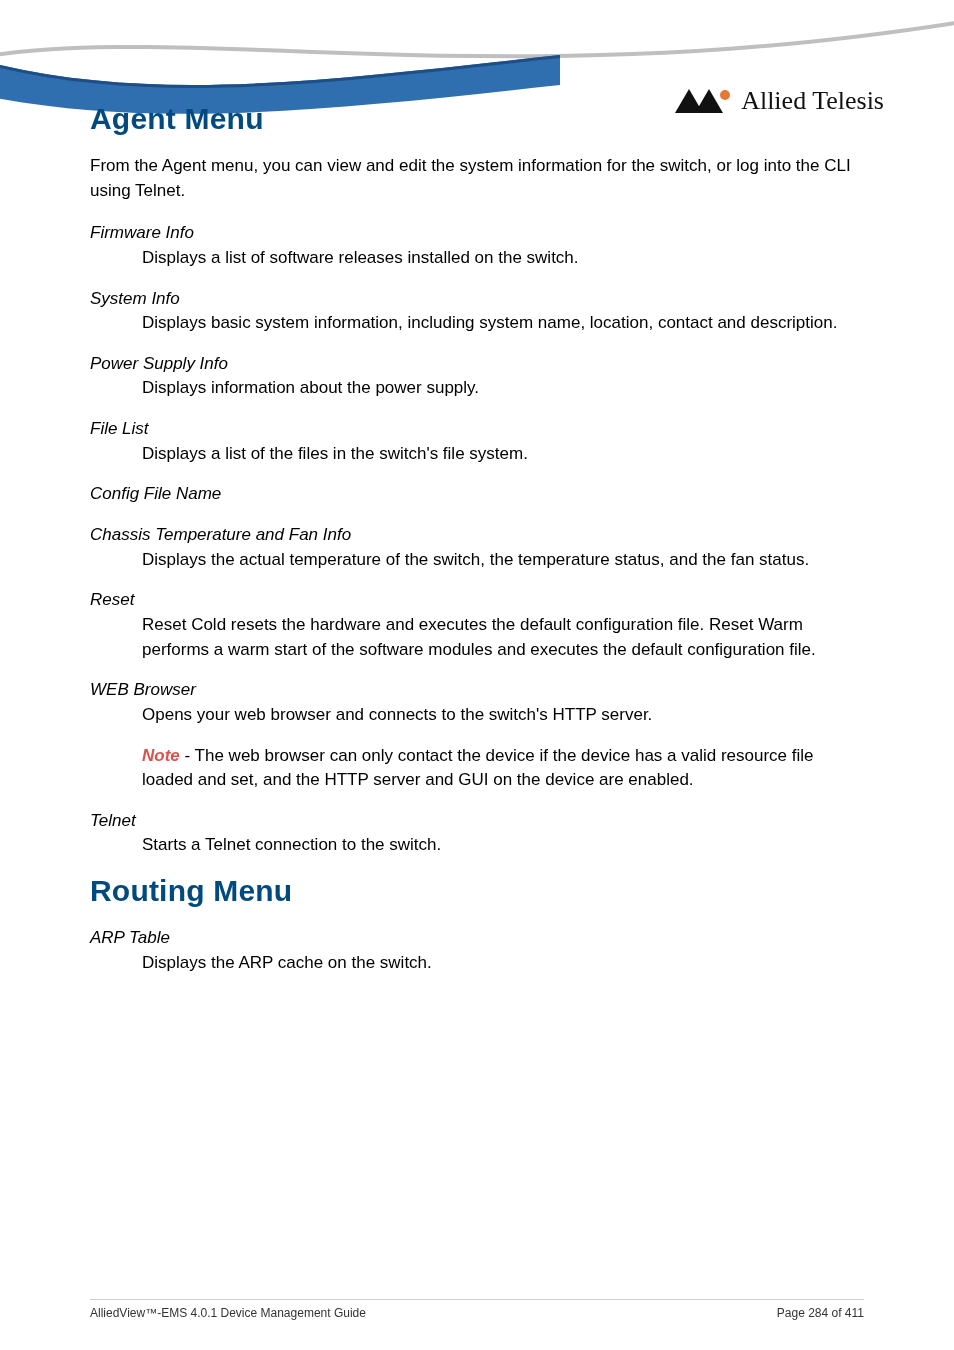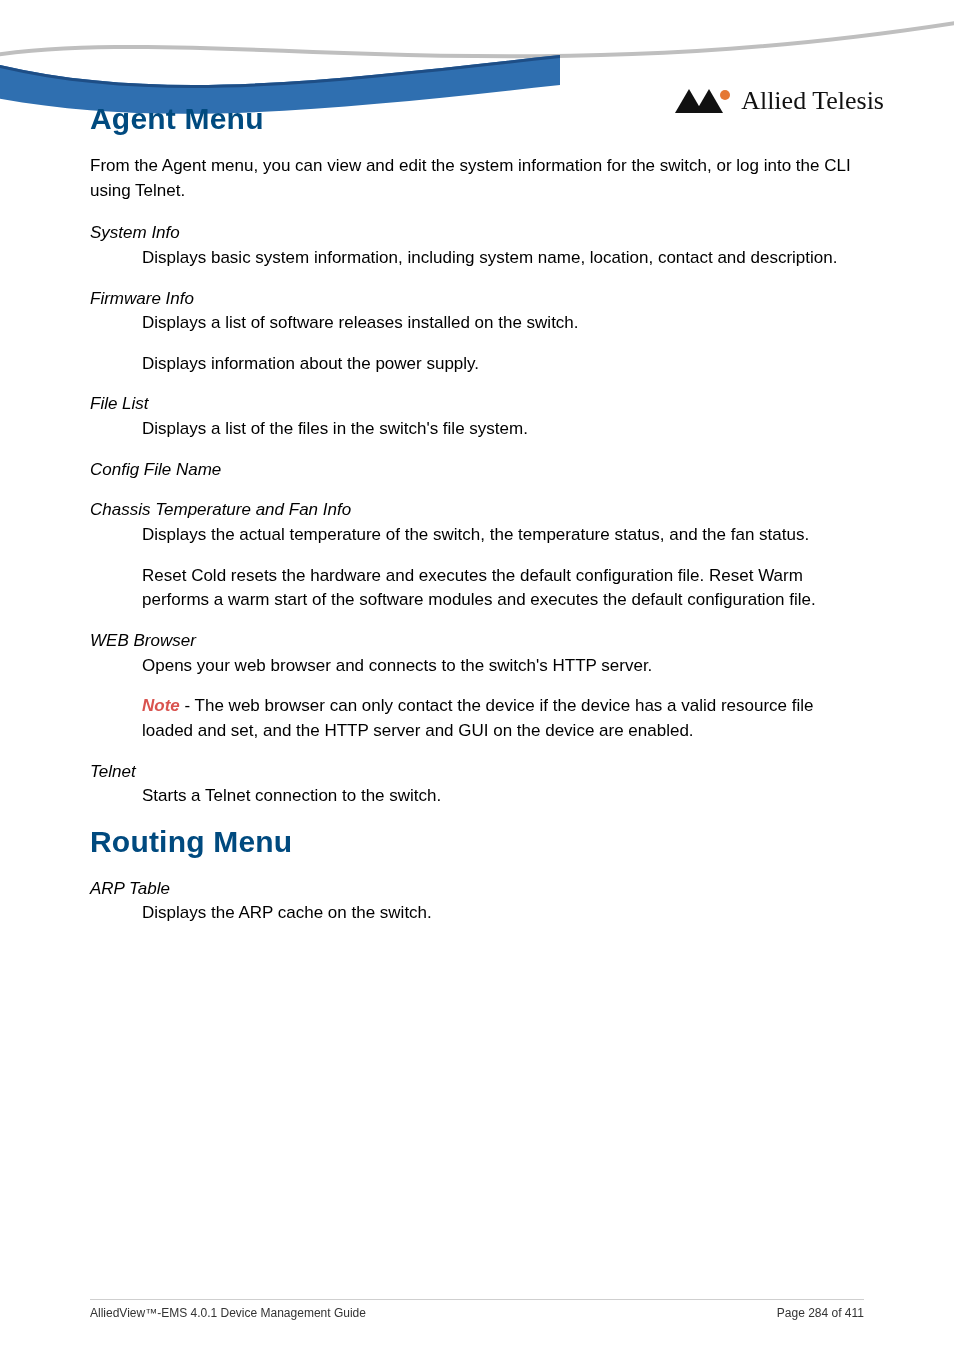--- a/index.html
+++ b/index.html
@@ -35,42 +35,44 @@
       <circle cx="50" cy="8" r="5" fill="#e57834"></circle>
     </svg>
     <span style="font-size:26px; font-weight:400; color:#111; font-family: Georgia, 'Times New Roman', serif;">Allied Telesis</span>
   </div>
 
   <div class="content">
     <h2 class="section-title">Agent Menu</h2>
     <p class="intro">From the Agent menu, you can view and edit the system information for the switch, or log into the CLI using Telnet.</p>
 
     <div class="item">
+      <div class="term">Firmware Info</div>
+      <div class="desc">Displays a list of software releases installed on the switch.</div>
+    </div>
+    <div class="item">
       <div class="term">System Info</div>
       <div class="desc">Displays basic system information, including system name, location, contact and description.</div>
     </div>
     <div class="item">
-      <div class="term">Firmware Info</div>
-      <div class="desc">Displays a list of software releases installed on the switch.</div>
-    </div>
-    <div class="item">
+      <div class="term">Power Supply Info</div>
       <div class="desc">Displays information about the power supply.</div>
     </div>
     <div class="item">
       <div class="term">File List</div>
       <div class="desc">Displays a list of the files in the switch's file system.</div>
     </div>
     <div class="item">
       <div class="term">Config File Name</div>
     </div>
     <div class="item">
       <div class="term">Chassis Temperature and Fan Info</div>
       <div class="desc">Displays the actual temperature of the switch, the temperature status, and the fan status.</div>
     </div>
     <div class="item">
+      <div class="term">Reset</div>
       <div class="desc">Reset Cold resets the hardware and executes the default configuration file. Reset Warm performs a warm start of the software modules and executes the default configuration file.</div>
     </div>
     <div class="item">
       <div class="term">WEB Browser</div>
       <div class="desc">Opens your web browser and connects to the switch's HTTP server.</div>
       <div class="desc" style="margin-top:16px;">
         <span class="note-word">Note</span><span> - The web browser can only contact the device if the device has a valid resource file loaded and set, and the HTTP server and GUI on the device are enabled.</span>
       </div>
     </div>
 

